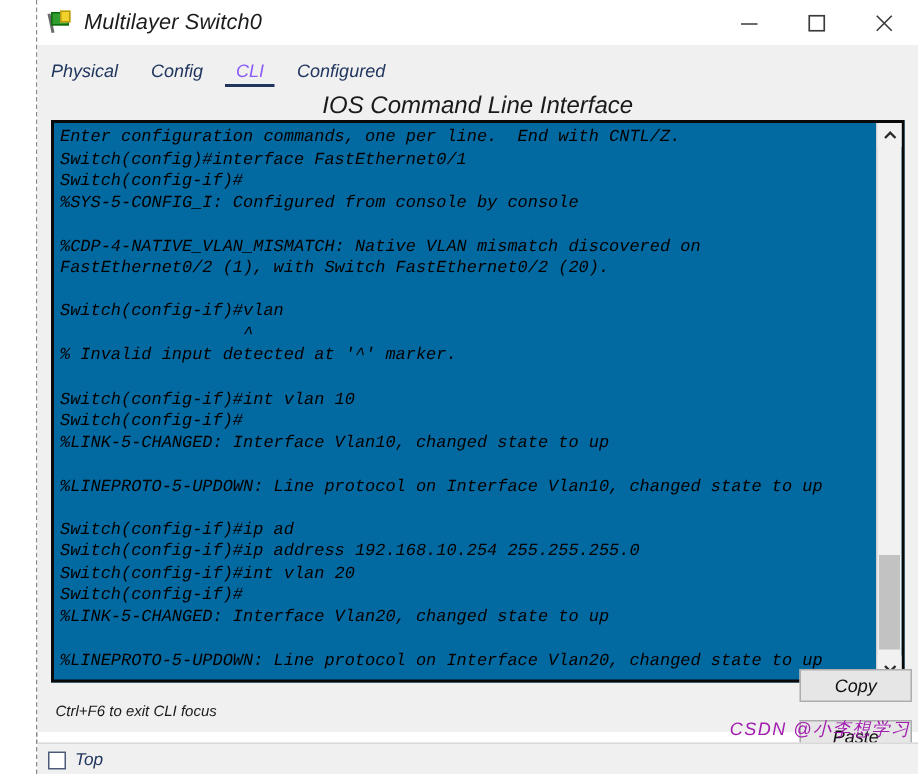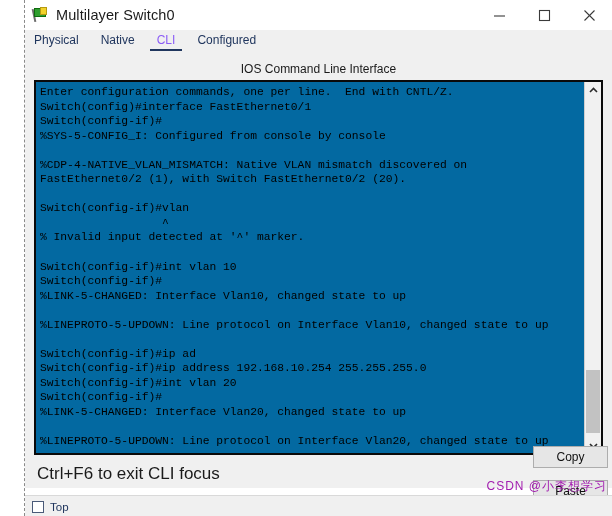--- a/index.html
+++ b/index.html
@@ -37,20 +37,21 @@
   #handle-ml { left: 20px; top: 249px; }
 
   
   #app-window {
     position: absolute;
     left: 25px;
     top: 0;
     width: 587px;
     height: 388px;
     background: #f0f0f0;
+    font-style: italic;
   }
 
   
   #title-bar {
     position: absolute;
     left: 0; top: 0;
     width: 587px;
     height: 30px;
     background: #ffffff;
     display: flex;
@@ -108,21 +109,21 @@
   .win-ctrl svg { display: block; }
 
   
   #tab-strip {
     position: absolute;
     left: 0; top: 30px;
     width: 587px;
     height: 28px;
     background: #f0f0f0;
     display: flex;
-    align-items: flex-start;
+    align-items: flex-end;
   }
   .tab {
     font-size: 12px;
     color: #20365e;
     padding: 3px 2px 4px 2px;
     margin-left: 18px;
     white-space: nowrap;
     position: relative;
   }
   .tab:first-child { margin-left: 7px; }
@@ -141,21 +142,21 @@
   
   #content-panel {
     position: absolute;
     left: 0; top: 58px;
     width: 587px;
     height: 430px;
     background: #f0f0f0;
   }
   #cli-heading {
     text-align: center;
-    font-size: 12px;
+    font-size: 16px;
     color: #1a1a1a;
     padding-top: 4px;
     height: 19px;
     box-sizing: border-box;
   }
 
   
   #terminal-wrap {
     position: absolute;
     left: 9px;
@@ -214,21 +215,21 @@
   #bottom-bar {
     position: absolute;
     left: 0;
     top: 402px;
     width: 587px;
     height: 28px;
     display: flex;
     align-items: center;
   }
   #cli-hint {
-    font-size: 17px;
+    font-size: 10px;
     color: #1a1a1a;
     margin-left: 12px;
     white-space: nowrap;
   }
   #action-buttons {
     margin-left: auto;
     margin-right: 4px;
     display: flex;
     gap: 12px;
     flex-direction: column;
@@ -321,21 +322,21 @@
         <svg width="13" height="13" viewBox="0 0 13 13">
             <line x1="1.5" y1="1.5" x2="11.5" y2="11.5" stroke="#3a3a3a" stroke-width="1.1"></line>
             <line x1="11.5" y1="1.5" x2="1.5" y2="11.5" stroke="#3a3a3a" stroke-width="1.1"></line>
           </svg>
       </div>
     </div>
   </div>
 
   <div id="tab-strip">
     <div class="tab">Physical</div>
-    <div class="tab">Native</div>
+    <div class="tab">Config</div>
     <div class="tab active">CLI</div>
     <div class="tab">Configured</div>
   </div>
 
   <div id="content-panel">
 
     <div id="cli-heading">IOS Command Line Interface</div>
 
     <div id="terminal-wrap">
       <div id="terminal"><div class="ln">Enter configuration commands, one per line.  End with CNTL/Z.</div><div class="ln">Switch(config)#interface FastEthernet0/1</div><div class="ln">Switch(config-if)#</div><div class="ln">%SYS-5-CONFIG_I: Configured from console by console</div><div class="ln">&nbsp;</div><div class="ln">%CDP-4-NATIVE_VLAN_MISMATCH: Native VLAN mismatch discovered on</div><div class="ln">FastEthernet0/2 (1), with Switch FastEthernet0/2 (20).</div><div class="ln">&nbsp;</div><div class="ln">Switch(config-if)#vlan</div><div class="ln">                  ^</div><div class="ln">% Invalid input detected at '^' marker.</div><div class="ln">&nbsp;</div><div class="ln">Switch(config-if)#int vlan 10</div><div class="ln">Switch(config-if)#</div><div class="ln">%LINK-5-CHANGED: Interface Vlan10, changed state to up</div><div class="ln">&nbsp;</div><div class="ln">%LINEPROTO-5-UPDOWN: Line protocol on Interface Vlan10, changed state to up</div><div class="ln">&nbsp;</div><div class="ln">Switch(config-if)#ip ad</div><div class="ln">Switch(config-if)#ip address 192.168.10.254 255.255.255.0</div><div class="ln">Switch(config-if)#int vlan 20</div><div class="ln">Switch(config-if)#</div><div class="ln">%LINK-5-CHANGED: Interface Vlan20, changed state to up</div><div class="ln">&nbsp;</div><div class="ln">%LINEPROTO-5-UPDOWN: Line protocol on Interface Vlan20, changed state to up</div><div class="ln">&nbsp;</div></div>

